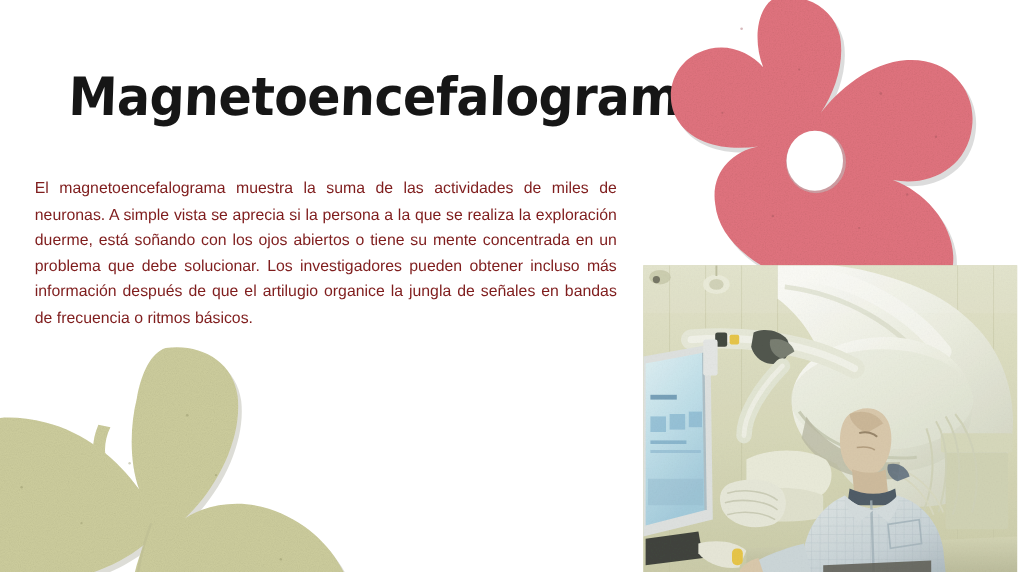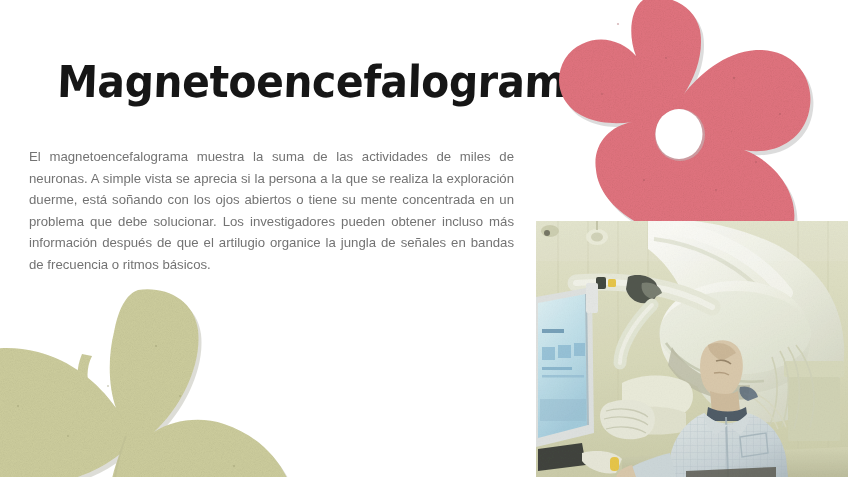--- a/index.html
+++ b/index.html
@@ -37,21 +37,21 @@
 
   
   .body-text {
     position: absolute;
     left: 29px;
     top: 146px;
     width: 485px;
     font-family: "Liberation Sans", sans-serif;
     font-size: 13.2px;
     line-height: 21.5px;
-    color: #737373;
+    color: #7f1d1d;
     text-align: justify;
     text-justify: inter-word;
   }
 
   
   .flower {
     position: absolute;
     left: 548px;
     top: -6px;
     width: 282px;

